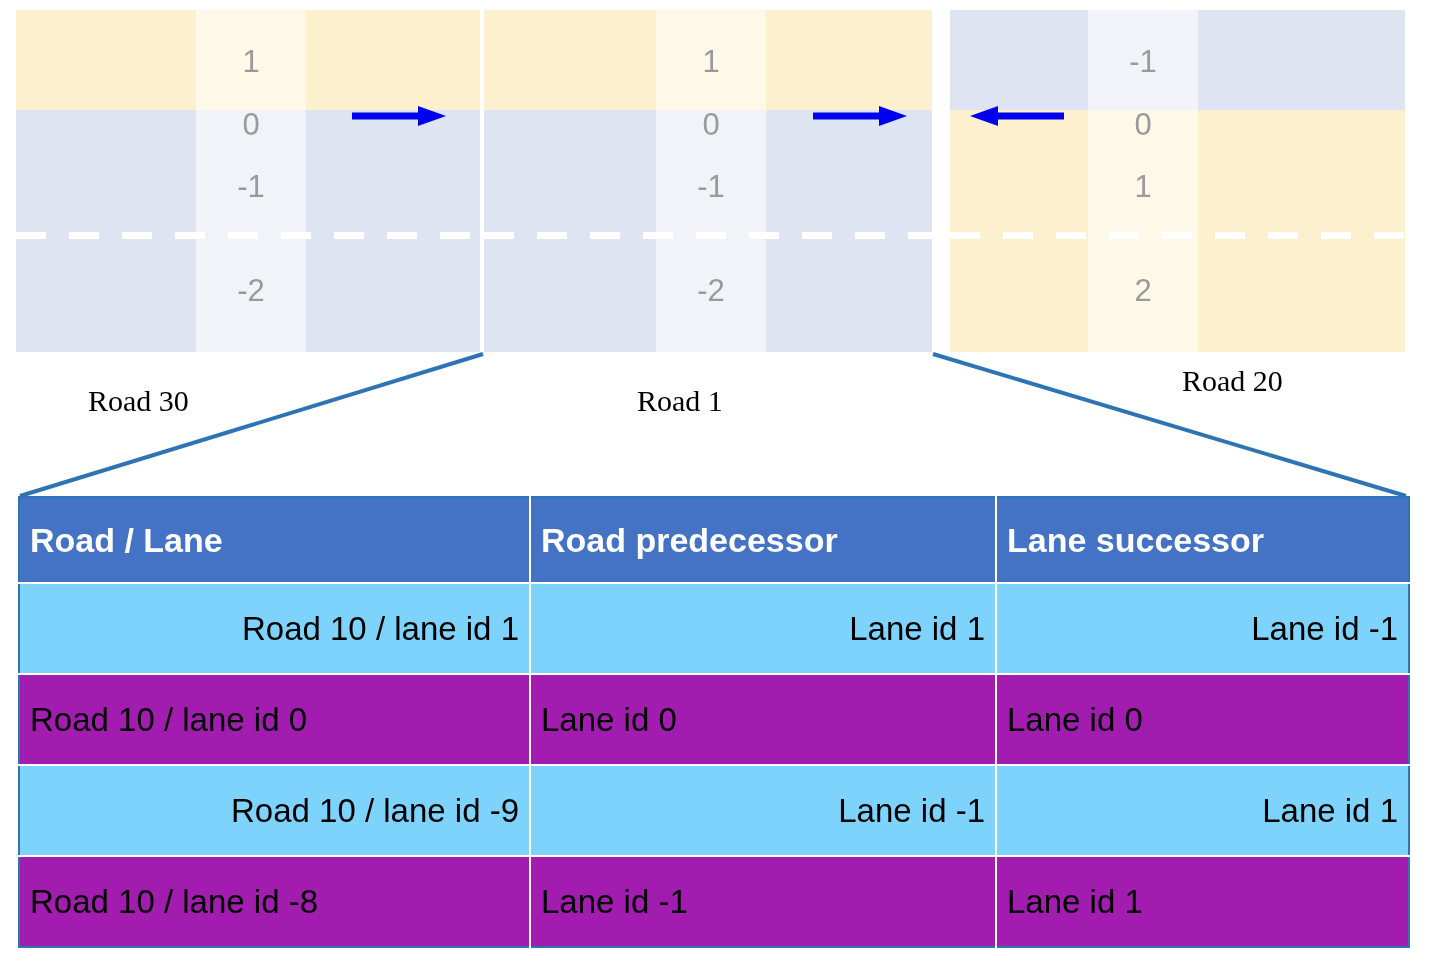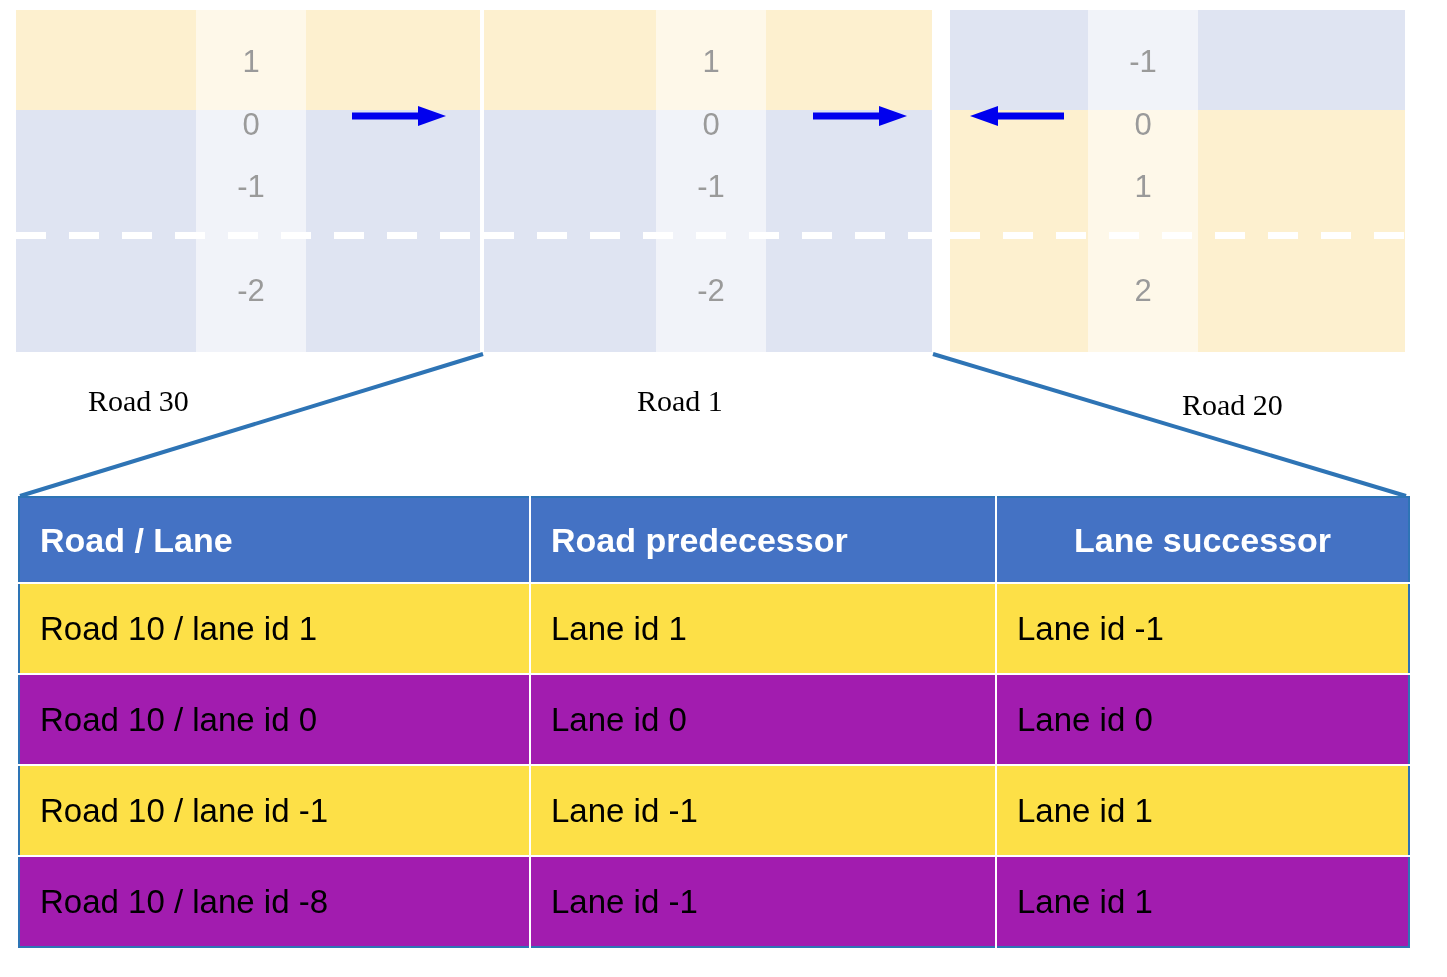--- a/index.html
+++ b/index.html
@@ -102,41 +102,41 @@
     width: 1390px;
     border-collapse: collapse;
     border: 2px solid #2E74B5;
     table-layout: fixed;
     font-family: "Liberation Sans", sans-serif;
   }
   #lane-table th,
   #lane-table td {
     text-align: left;
     vertical-align: middle;
-    padding: 0 20px;
+    padding: 0 10px;
     border-left: 2px solid #ffffff;
     border-right: 2px solid #ffffff;
   }
   #lane-table thead th {
     background: #4472C4;
     color: #ffffff;
     font-size: 34px;
     font-weight: bold;
     height: 84px;
   }
   #lane-table thead th:first-child { border-left: none; }
-  #lane-table thead th:last-child  { border-right: none; text-align: center; }
+  #lane-table thead th:last-child  { border-right: none; }
 
   #lane-table tbody td {
     font-size: 33px;
     color: #000000;
     height: 89px;
     border-top: 2px solid #ffffff;
   }
-  #lane-table tbody tr.row-dark td  { background: #fde047; }
+  #lane-table tbody tr.row-dark td  { background: #7dd3fc; text-align: right; }
   #lane-table tbody tr.row-light td { background: #a21caf; }
   #lane-table tbody td:first-child { border-left: none; }
   #lane-table tbody td:last-child  { border-right: none; }
 
   .col-a { width: 511px; }
   .col-b { width: 466px; }
   .col-c { width: 413px; }
 </style>
 </head>
 <body>
@@ -200,21 +200,21 @@
     </div>
   </div>
 
   <svg id="callout">
     <line x1="483" y1="354" x2="20" y2="496" stroke="#2E74B5" stroke-width="4"></line>
     <line x1="933" y1="354" x2="1406" y2="496" stroke="#2E74B5" stroke-width="4"></line>
   </svg>
 
   <div class="road-caption" style="left:88px; top:384px;">Road 30</div>
   <div class="road-caption" style="left:637px; top:384px;">Road 1</div>
-  <div class="road-caption" style="left:1182px; top:388px;">Road 20</div>
+  <div class="road-caption" style="left:1182px; top:364px;">Road 20</div>
 </div>
 
 <table id="lane-table">
   <colgroup>
     <col class="col-a">
       <col class="col-b">
       <col class="col-c">
   </colgroup>
   <thead>
     <tr>
@@ -228,21 +228,21 @@
       <td>Road 10 / lane id 1</td>
       <td>Lane id 1</td>
       <td>Lane id -1</td>
     </tr>
     <tr class="row-light">
       <td>Road 10 / lane id 0</td>
       <td>Lane id 0</td>
       <td>Lane id  0</td>
     </tr>
     <tr class="row-dark">
-      <td>Road 10 / lane id -1</td>
+      <td>Road 10 / lane id -9</td>
       <td>Lane id -1</td>
       <td>Lane id  1</td>
     </tr>
     <tr class="row-light">
       <td>Road 10 / lane id -8</td>
       <td>Lane id -1</td>
       <td>Lane id  1</td>
     </tr>
   </tbody>
 </table>

